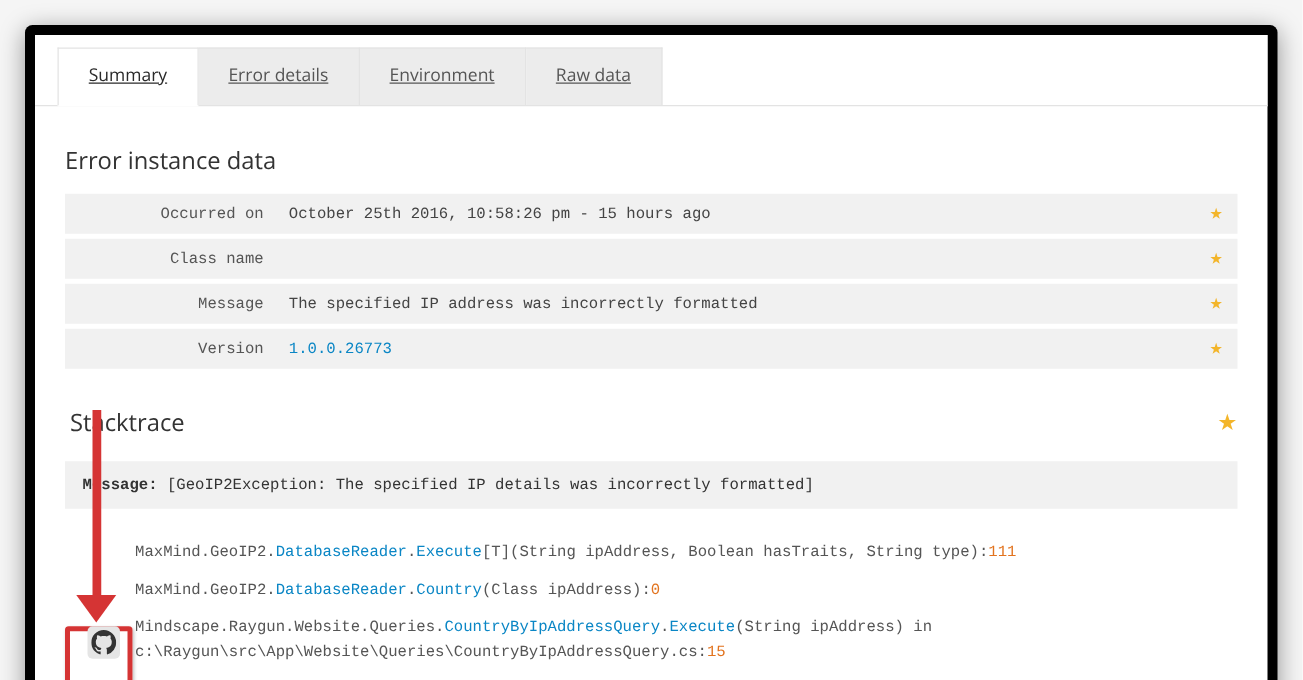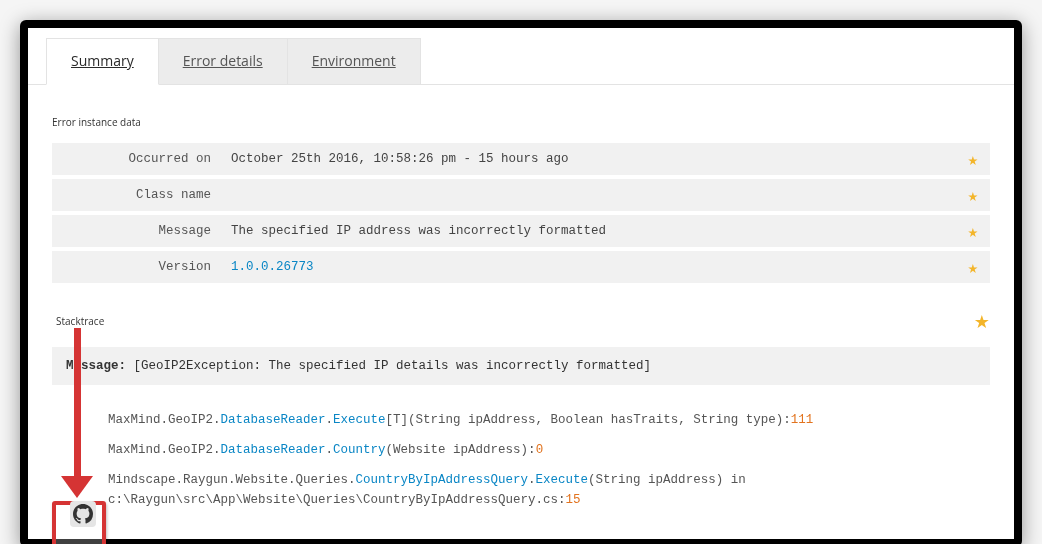--- a/index.html
+++ b/index.html
@@ -3,21 +3,21 @@
   <meta charset="utf-8">
   <style>
     * { box-sizing: border-box; margin: 0; padding: 0; }
     body { font-family: "Segoe UI", "Open Sans", Arial, sans-serif; background: #f5f5f5; display:flex; align-items:center; justify-content:center; min-height:544px; padding:20px; }
     .outer-frame { width: 1042px; background: #000; padding: 8px; border-radius: 6px; box-shadow: 0 4px 20px rgba(0,0,0,.4); position: relative; }
     .inner-page { background: #fff; padding: 0; position: relative; }
     .tabs { display: flex; border-bottom: 1px solid #e3e3e3; background: #fff; padding-top: 10px; padding-left: 18px; }
     .tab { padding: 12px 24px 14px; font-size: 14px; color: #555; cursor: pointer; background: #ececec; border-top: 1px solid #e3e3e3; border-right: 1px solid #e3e3e3; text-decoration: underline; }
     .tab.active { background: #fff; color: #2a2a2a; font-weight: 400; border-left: 1px solid #e3e3e3; border-bottom: 1px solid #fff; margin-bottom:-1px; }
     .content { padding: 18px 24px 24px; }
-    .section-title { font-size: 10px; color: #333; margin: 12px 0 14px; font-weight: 400; }
+    .section-title { font-size: 19px; color: #333; margin: 12px 0 14px; font-weight: 400; }
     .row { display: flex; align-items: center; background: #f1f1f1; padding: 9px 14px; margin-bottom: 4px; font-family: Consolas, "Courier New", monospace; font-size: 12.5px; color: #333; position:relative; }
     .row-label { width: 165px; text-align: right; padding-right: 20px; font-weight: normal; color: #555; }
     .row-value { flex: 1; color: #444; }
     .row-value a, .link { color: #0a86c5; text-decoration: none; }
     .star { color: #f3b52a; font-size: 17px; position:absolute; right:12px; top:50%; transform:translateY(-50%); cursor:pointer; }
     .stacktrace-header { display:flex; align-items:center; justify-content:space-between; margin: 26px 0 14px;}
     .stacktrace-header .star2 { color:#f3b52a; font-size:18px; }
     .msgbox { background:#f1f1f1; padding:12px 14px; font-family: Consolas, "Courier New", monospace; font-size:12.5px; color:#333; margin-bottom:20px;}
     .msgbox b { font-weight:bold; }
     .trace-line { font-family: Consolas, "Courier New", monospace; font-size: 12.5px; color:#555; padding: 5px 0 5px 56px; line-height:1.6; }
@@ -34,20 +34,21 @@
 </head>
 <body>
 
 <div class="outer-frame">
   <div class="inner-page">
 
     <div class="tabs">
       <div class="tab active">Summary</div>
       <div class="tab">Error details</div>
       <div class="tab">Environment</div>
+      <div class="tab">Raw data</div>
     </div>
 
     <div class="content">
       <div class="section-title">Error instance data</div>
 
       <div class="row">
         <div class="row-label">Occurred on</div>
         <div class="row-value">October 25th 2016, 10:58:26 pm - 15 hours ago</div>
         <span class="star">★</span>
       </div>
@@ -70,21 +71,21 @@
         <div class="section-title" style="margin:4px">Stacktrace</div>
         <span class="star2">★</span>
       </div>
 
       <div class="msgbox">
         <b>Message:</b><span> [GeoIP2Exception: The specified IP details was incorrectly formatted]</span>
       </div>
 
       <div class="trace-line"><span>MaxMind.GeoIP2.</span><span class="hl-blue">DatabaseReader</span><span>.</span><span class="hl-blue">Execute</span><span>[T](String ipAddress, Boolean hasTraits, String type):</span><span class="hl-orange">111</span></div>
 
-      <div class="trace-line"><span>MaxMind.GeoIP2.</span><span class="hl-blue">DatabaseReader</span><span>.</span><span class="hl-blue">Country</span><span>(Website ipAddress):</span><span class="hl-orange">0</span></div>
+      <div class="trace-line"><span>MaxMind.GeoIP2.</span><span class="hl-blue">DatabaseReader</span><span>.</span><span class="hl-blue">Country</span><span>(Class ipAddress):</span><span class="hl-orange">0</span></div>
 
       <div class="trace-line"><span>Mindscape.Raygun.Website.Queries.</span><span class="hl-blue">CountryByIpAddressQuery</span><span>.</span><span class="hl-blue">Execute</span><span>(String ipAddress) in </span><br><span>c:\Raygun\src\App\Website\Queries\CountryByIpAddressQuery.cs:</span><span class="hl-orange">15</span></div>
 
     </div>
 
     <div class="gh-icon">
       <svg viewBox="0 0 16 16">
           <path d="M8 0C3.58 0 0 3.58 0 8c0 3.54 2.29 6.53 5.47 7.59.4.07.55-.17.55-.38 0-.19-.01-.82-.01-1.49-2.01.37-2.53-.49-2.69-.94-.09-.23-.48-.94-.82-1.13-.28-.15-.68-.52-.01-.53.63-.01 1.08.58 1.23.82.72 1.21 1.87.87 2.33.66.07-.52.28-.87.51-1.07-1.78-.2-3.64-.89-3.64-3.95 0-.87.31-1.59.82-2.15-.08-.2-.36-1.02.08-2.12 0 0 .67-.21 2.2.82.64-.18 1.32-.27 2-.27.68 0 1.36.09 2 .27 1.53-1.04 2.2-.82 2.2-.82.44 1.1.16 1.92.08 2.12.51.56.82 1.27.82 2.15 0 3.07-1.87 3.75-3.65 3.95.29.25.54.73.54 1.48 0 1.07-.01 1.93-.01 2.2 0 .21.15.46.55.38A8.013 8.013 0 0016 8c0-4.42-3.58-8-8-8z"></path>
         </svg>
     </div>

